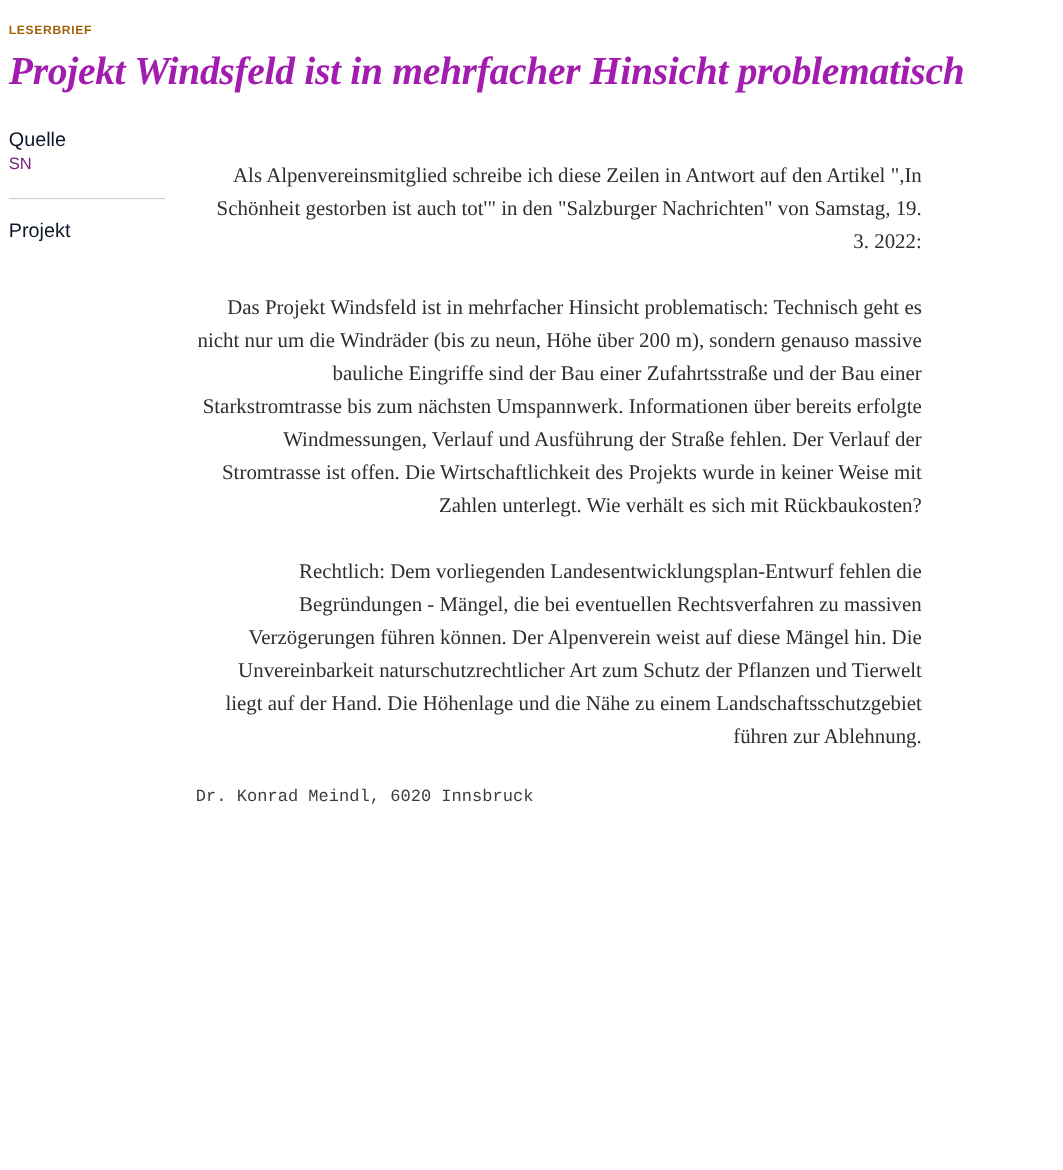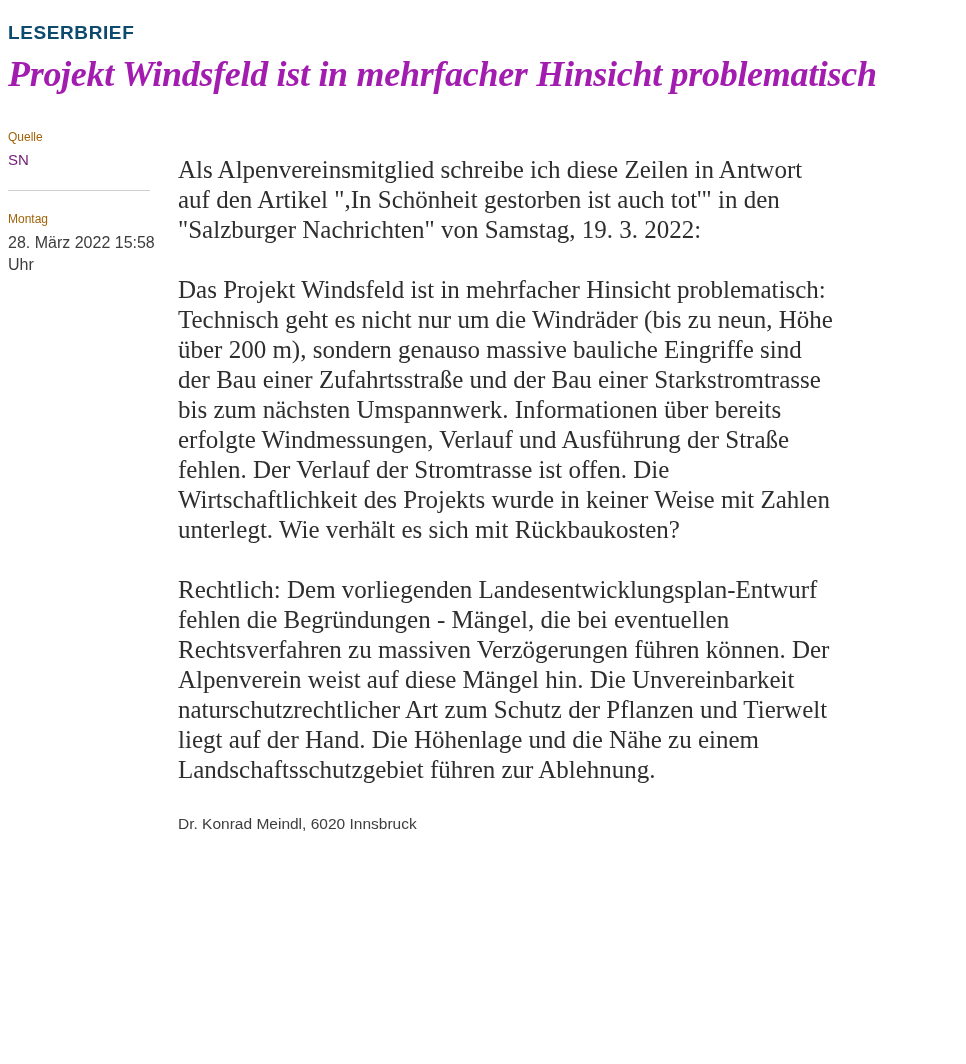--- a/index.html
+++ b/index.html
@@ -10,24 +10,24 @@
     font-family: "Liberation Sans", sans-serif;
   }
   .page {
     width: 966px;
     min-height: 1064px;
     padding: 22px 8px 10px 8px;
     background: #ffffff;
   }
   .kicker {
     font-family: "Liberation Sans", sans-serif;
-    font-size: 19px;
+    font-size: 11px;
     font-weight: 700;
     letter-spacing: 0.6px;
-    color: #0c4a6e;
+    color: #a16207;
     text-transform: uppercase;
   }
   h1.headline {
     margin-top: 10px;
     font-family: "Liberation Serif", serif;
     font-style: italic;
     font-weight: 700;
     font-size: 36px;
     line-height: 1.15;
     letter-spacing: -0.3px;
@@ -37,22 +37,22 @@
   .content {
     display: flex;
     align-items: flex-start;
     margin-top: 30px;
   }
   .meta-col {
     flex: 0 0 170px;
     padding-top: 2px;
   }
   .meta-label {
-    font-size: 12px;
-    color: #a16207;
+    font-size: 18px;
+    color: #0f172a;
     line-height: 20px;
   }
   .meta-value {
     font-size: 15px;
     color: #701a75;
     line-height: 21px;
     margin-top: 2px;
   }
   .meta-divider {
     border: none;
@@ -66,27 +66,28 @@
     line-height: 22px;
     margin-top: 3px;
     width: 150px;
   }
   .article-col {
     width: 660px;
     padding-top: 30px;
   }
   .article-col p {
     font-family: "Liberation Serif", serif;
-    font-size: 25px;
+    font-size: 19px;
     line-height: 30px;
     color: #2e2e2e;
     margin-bottom: 30px;
+    text-align: right;
   }
   .author {
-    font-family: Liberation Sans, sans-serif;
+    font-family: Liberation Mono, monospace;
     font-size: 15.5px;
     color: #3d3d3d;
     margin-top: 12px;
   }
 </style>
 </head>
 <body>
 
 <div class="page">
 
@@ -95,22 +96,21 @@
   <h1 class="headline">Projekt Windsfeld ist in mehrfacher Hinsicht problematisch</h1>
 
   <div class="content">
 
     <aside class="meta-col">
       <div class="meta-label">Quelle</div>
       <div class="meta-value">SN</div>
 
       <hr class="meta-divider">
 
-      <div class="meta-label">Montag</div>
-      <div class="meta-datetime">28. März 2022 15:58 Uhr</div>
+      <div class="meta-label">Projekt</div>
     </aside>
 
     <main class="article-col">
       <p>Als Alpenvereinsmitglied schreibe ich diese Zeilen in Antwort auf den Artikel ",In Schönheit gestorben ist auch tot'" in den "Salzburger Nachrichten" von Samstag, 19. 3. 2022:</p>
       <p>Das Projekt Windsfeld ist in mehrfacher Hinsicht problematisch: Technisch geht es nicht nur um die Windräder (bis zu neun, Höhe über 200 m), sondern genauso massive bauliche Eingriffe sind der Bau einer Zufahrtsstraße und der Bau einer Starkstromtrasse bis zum nächsten Umspannwerk. Informationen über bereits erfolgte Windmessungen, Verlauf und Ausführung der Straße fehlen. Der Verlauf der Stromtrasse ist offen. Die Wirtschaftlichkeit des Projekts wurde in keiner Weise mit Zahlen unterlegt. Wie verhält es sich mit Rückbaukosten?</p>
       <p>Rechtlich: Dem vorliegenden Landesentwicklungsplan-Entwurf fehlen die Begründungen - Mängel, die bei eventuellen Rechtsverfahren zu massiven Verzögerungen führen können. Der Alpenverein weist auf diese Mängel hin. Die Unvereinbarkeit naturschutzrechtlicher Art zum Schutz der Pflanzen und Tierwelt liegt auf der Hand. Die Höhenlage und die Nähe zu einem Landschaftsschutzgebiet führen zur Ablehnung.</p>
 
       <div class="author">Dr. Konrad Meindl, 6020 Innsbruck</div>
     </main>
 

